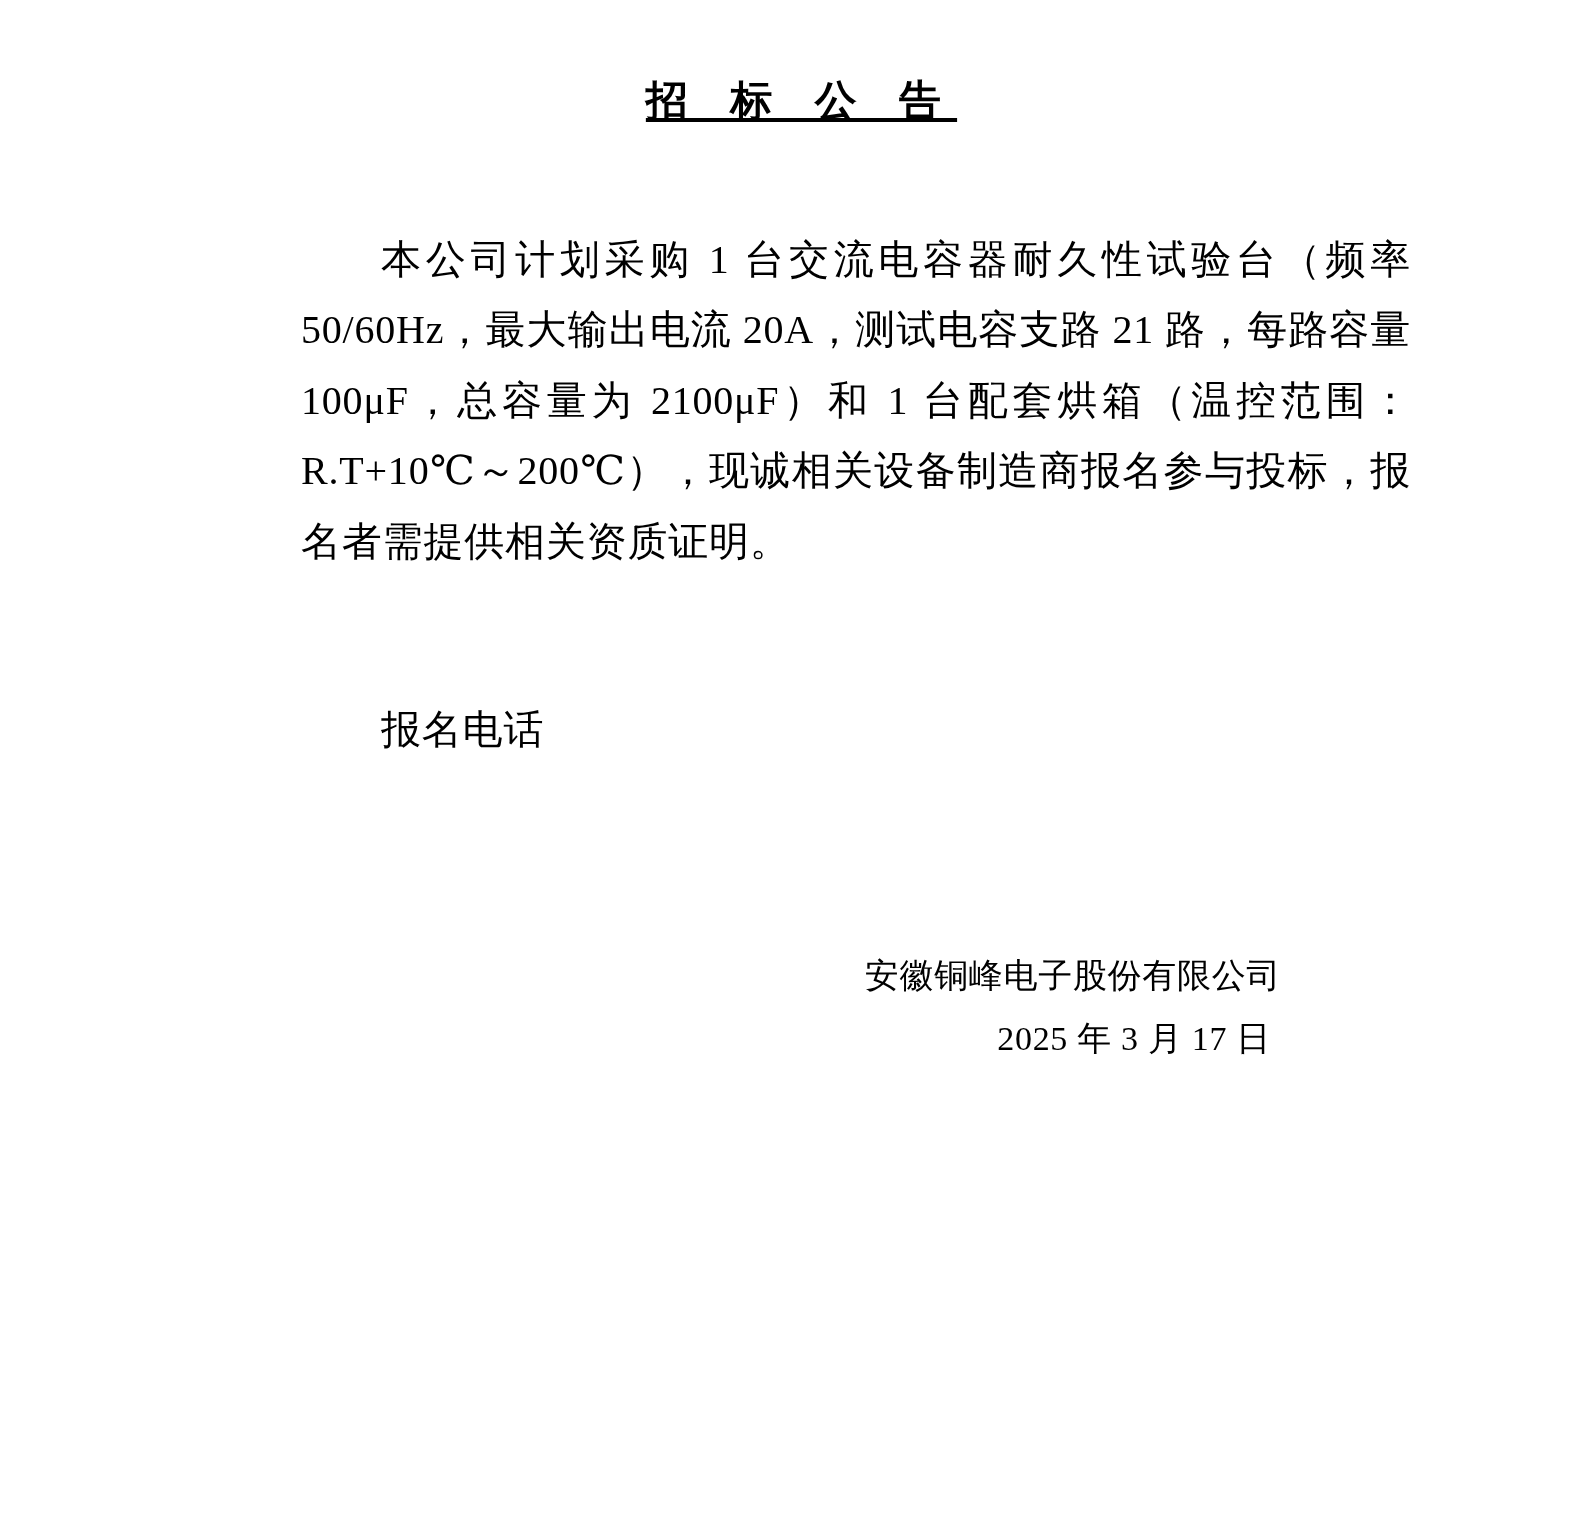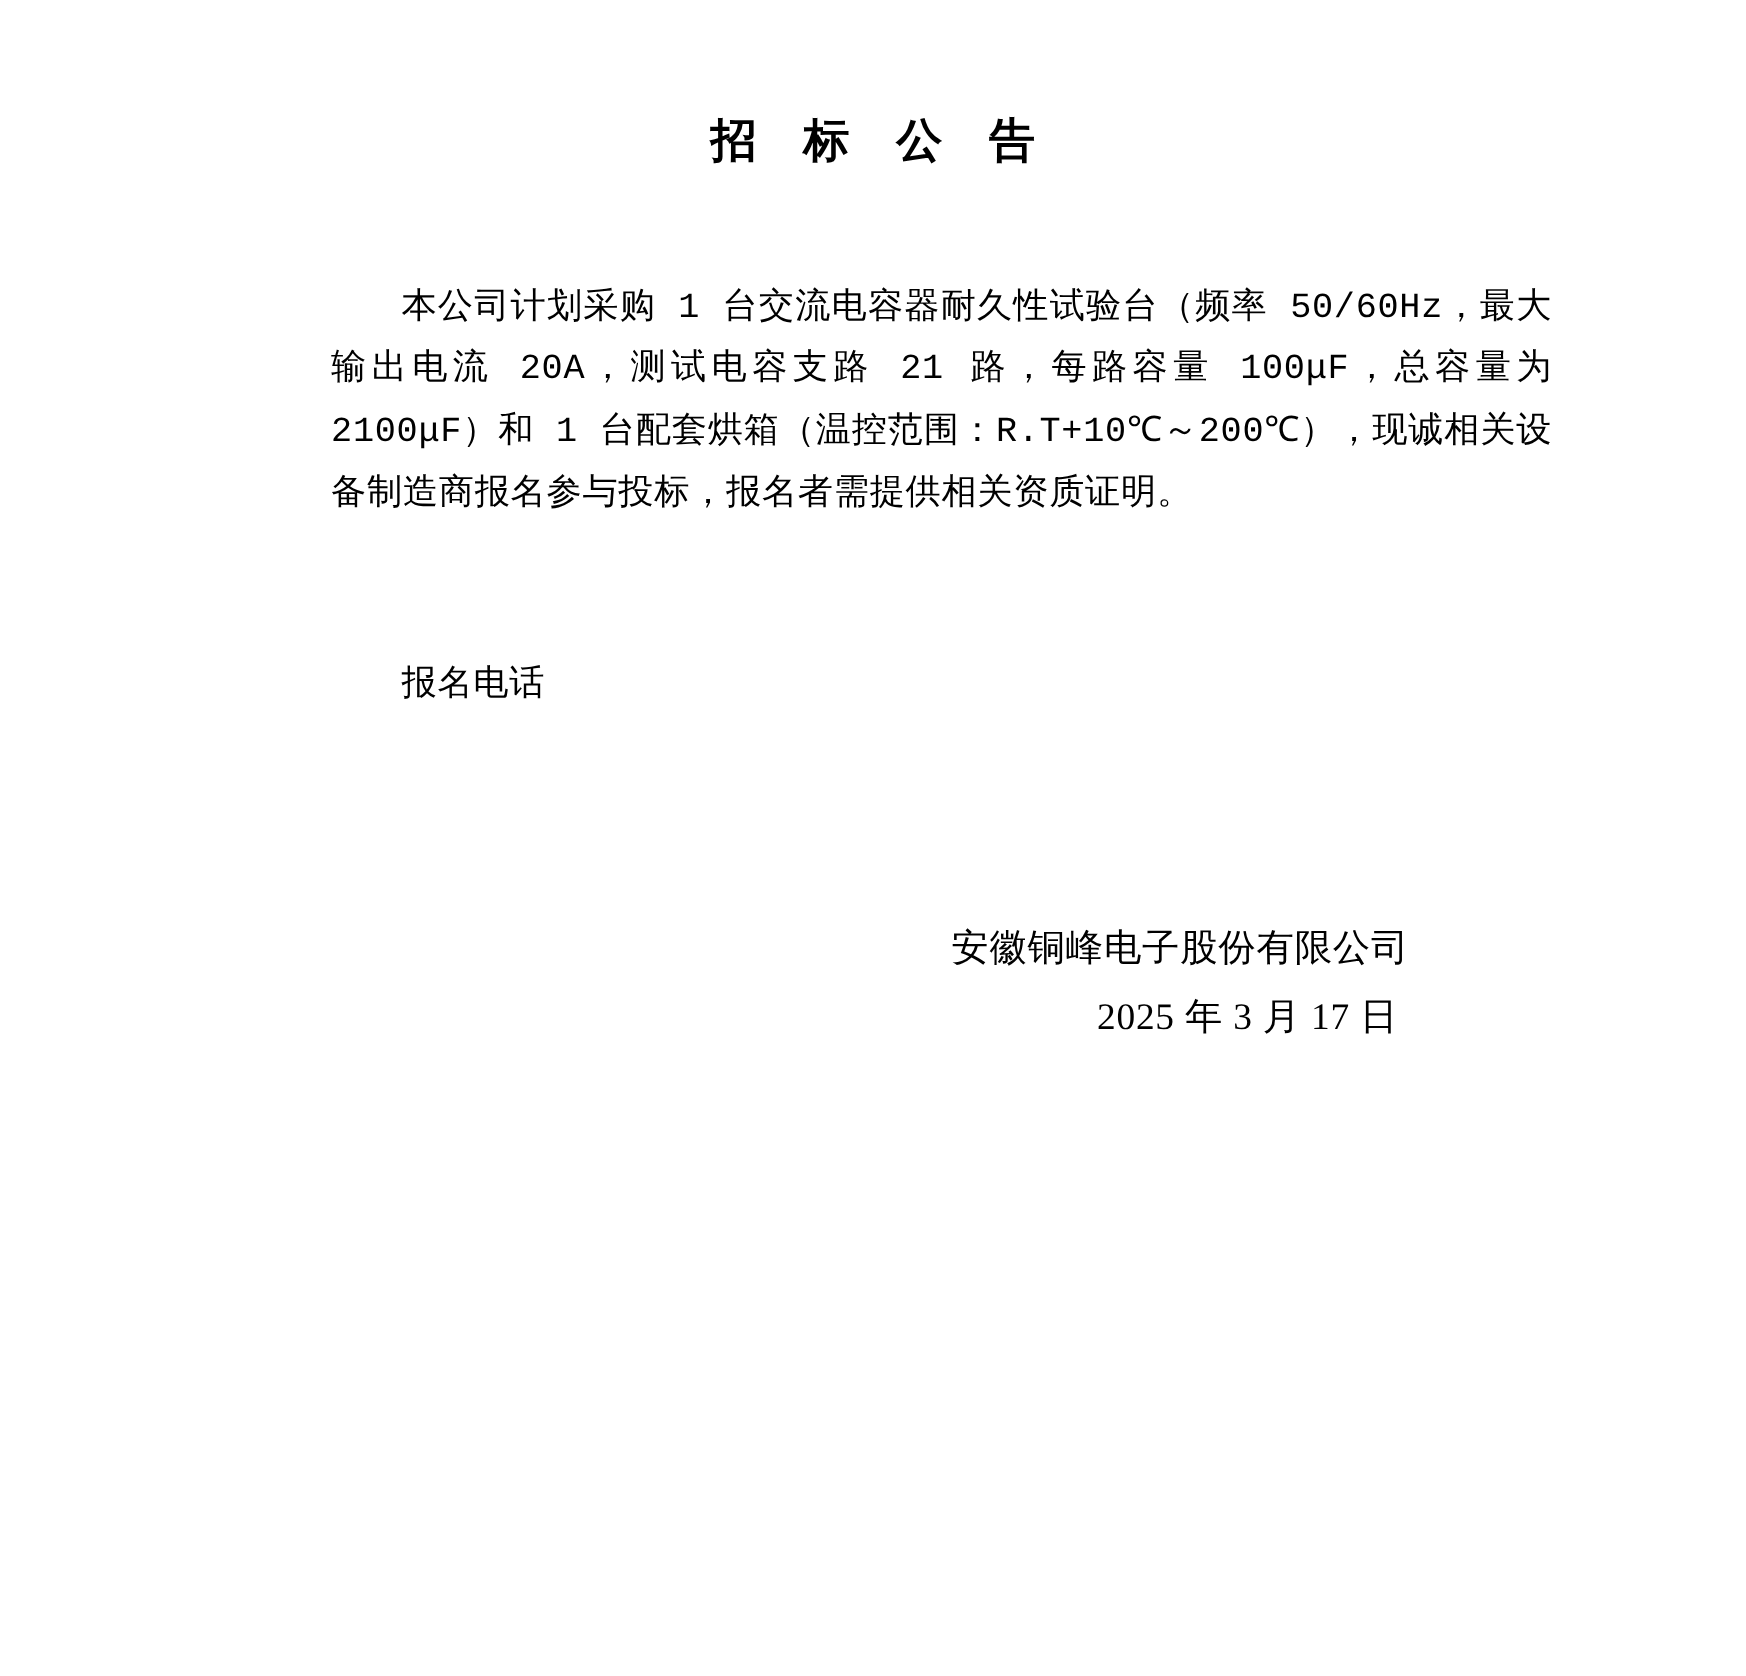--- a/index.html
+++ b/index.html
@@ -21,39 +21,39 @@
     height: 1524px;
     box-sizing: border-box;
     padding: 0;
   }
   .doc-title {
     text-align: center;
     font-size: 42px;
     font-weight: 700;
     letter-spacing: 0.38em;
     text-indent: 0.38em;
-    margin-top: 100px;
+    margin-top: 73px;
     margin-bottom: 0;
     font-family: "Liberation Serif", "DejaVu Serif", serif;
+    text-decoration: underline;
   }
   .body-wrap {
     margin: 0 auto;
     width: 1110px;
     padding-left: 125px;
     box-sizing: content-box;
   }
   .para {
-    font-size: 32px;
+    font-size: 40px;
     line-height: 1.76;
     text-align: justify;
     text-justify: inter-ideograph;
     text-indent: 2em;
     margin: 0;
     letter-spacing: 0.02em;
-    font-family: Liberation Mono, monospace;
   }
   .para.first {
     margin-top: 96px;
   }
   .para.second {
     margin-top: 6px;
   }
   .para.notice {
     margin-top: 118px;
   }

